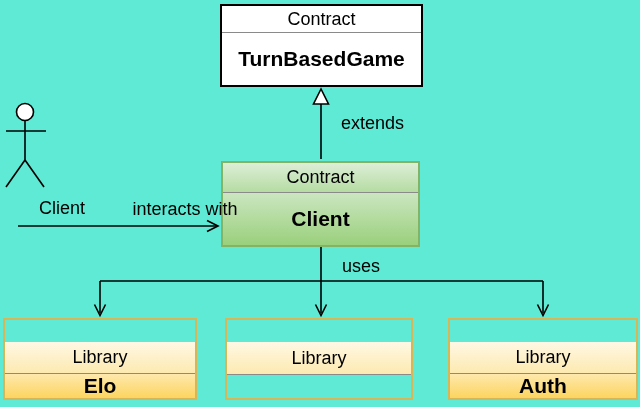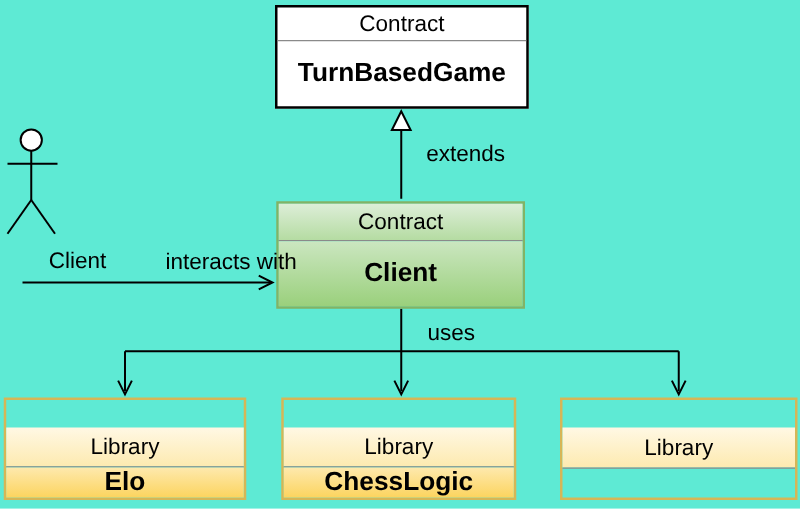--- a/index.html
+++ b/index.html
@@ -122,25 +122,25 @@
     <div class="body">Client</div>
   </div>
 
   <div class="node library" style="left:3px; top:318px; width:194px; height:82px;">
     <div class="hdr" style="height:33px;">Library</div>
     <div class="body">Elo</div>
   </div>
 
   <div class="node library" style="left:225px; top:318px; width:188px; height:82px;">
     <div class="hdr" style="height:33px;">Library</div>
-    <div class="body">ChessLogic</div>
   </div>
 
   <div class="node library" style="left:448px; top:318px; width:190px; height:82px;">
     <div class="hdr" style="height:33px;">Library</div>
+    <div class="body">Auth</div>
   </div>
 
   <div class="edge-label centered" style="left:0px; top:198px; width:56px;">Client</div>
 
   <div class="edge-label centered" style="left:70px; top:199px; width:112px;margin-left:25px;">interacts with</div>
 
   <div class="edge-label" style="left:341px; top:113px;">extends</div>
 
   <div class="edge-label" style="left:342px; top:256px;text-align:center;">uses</div>
 

